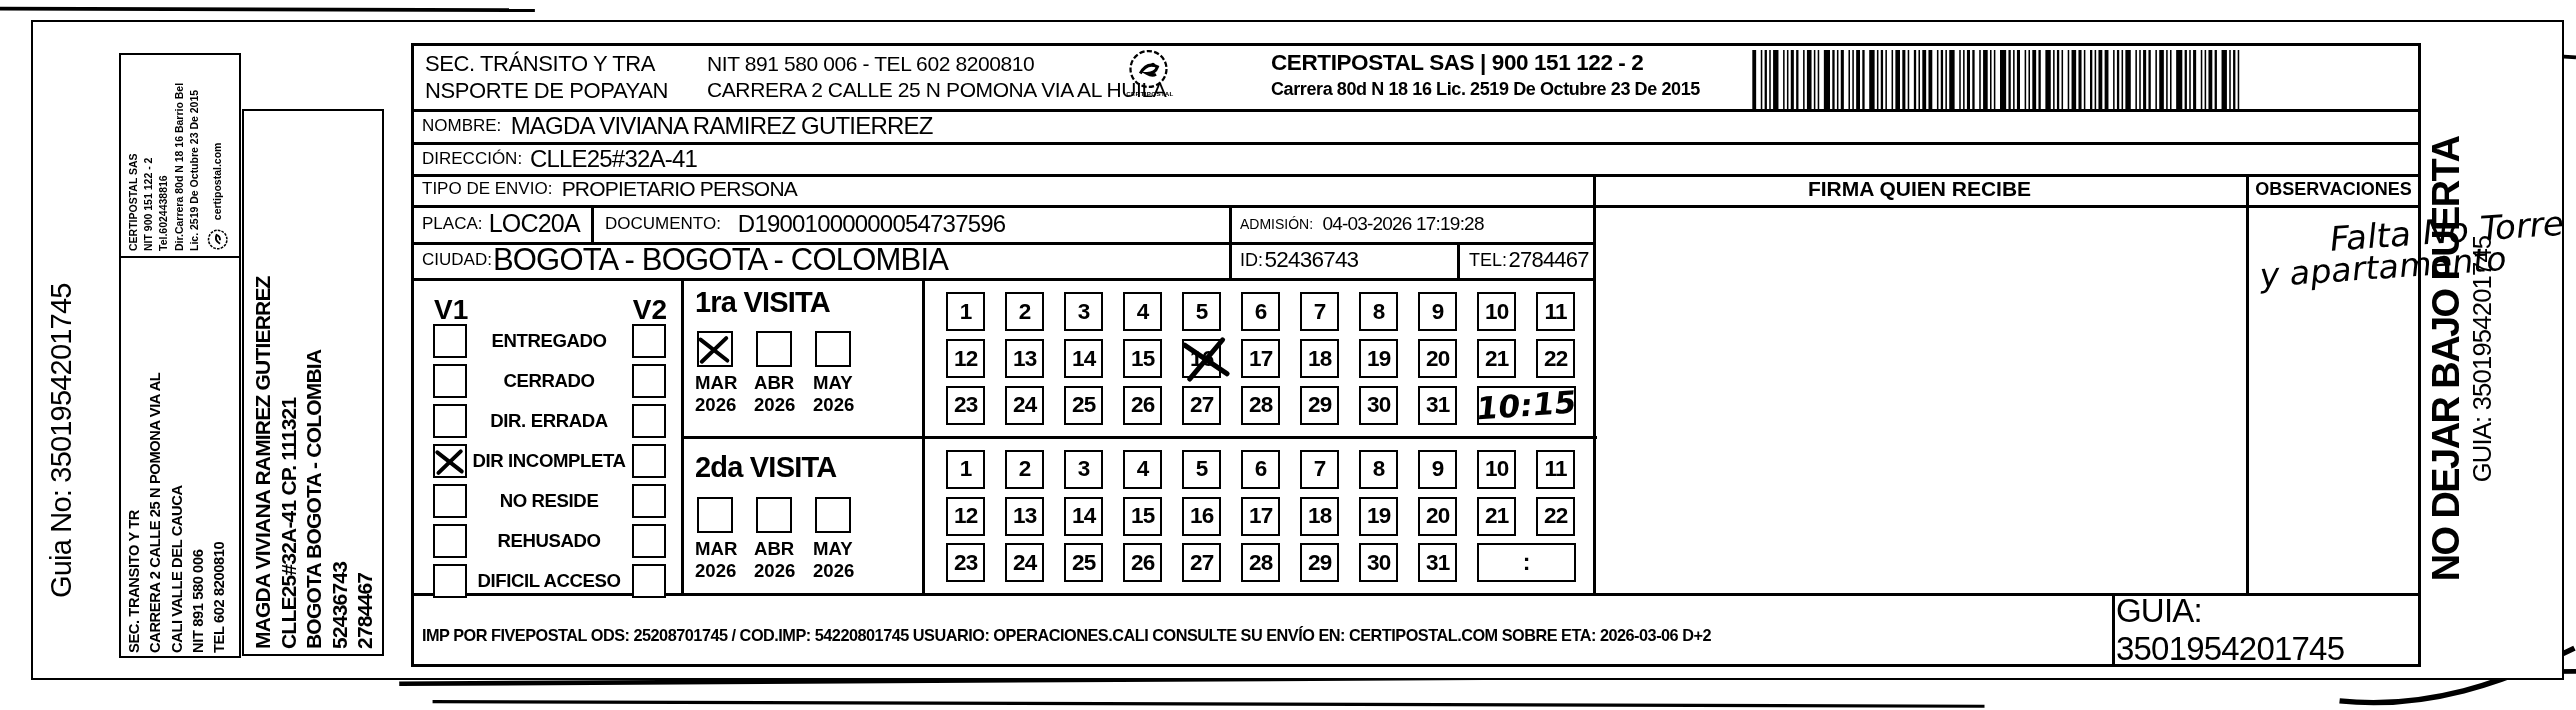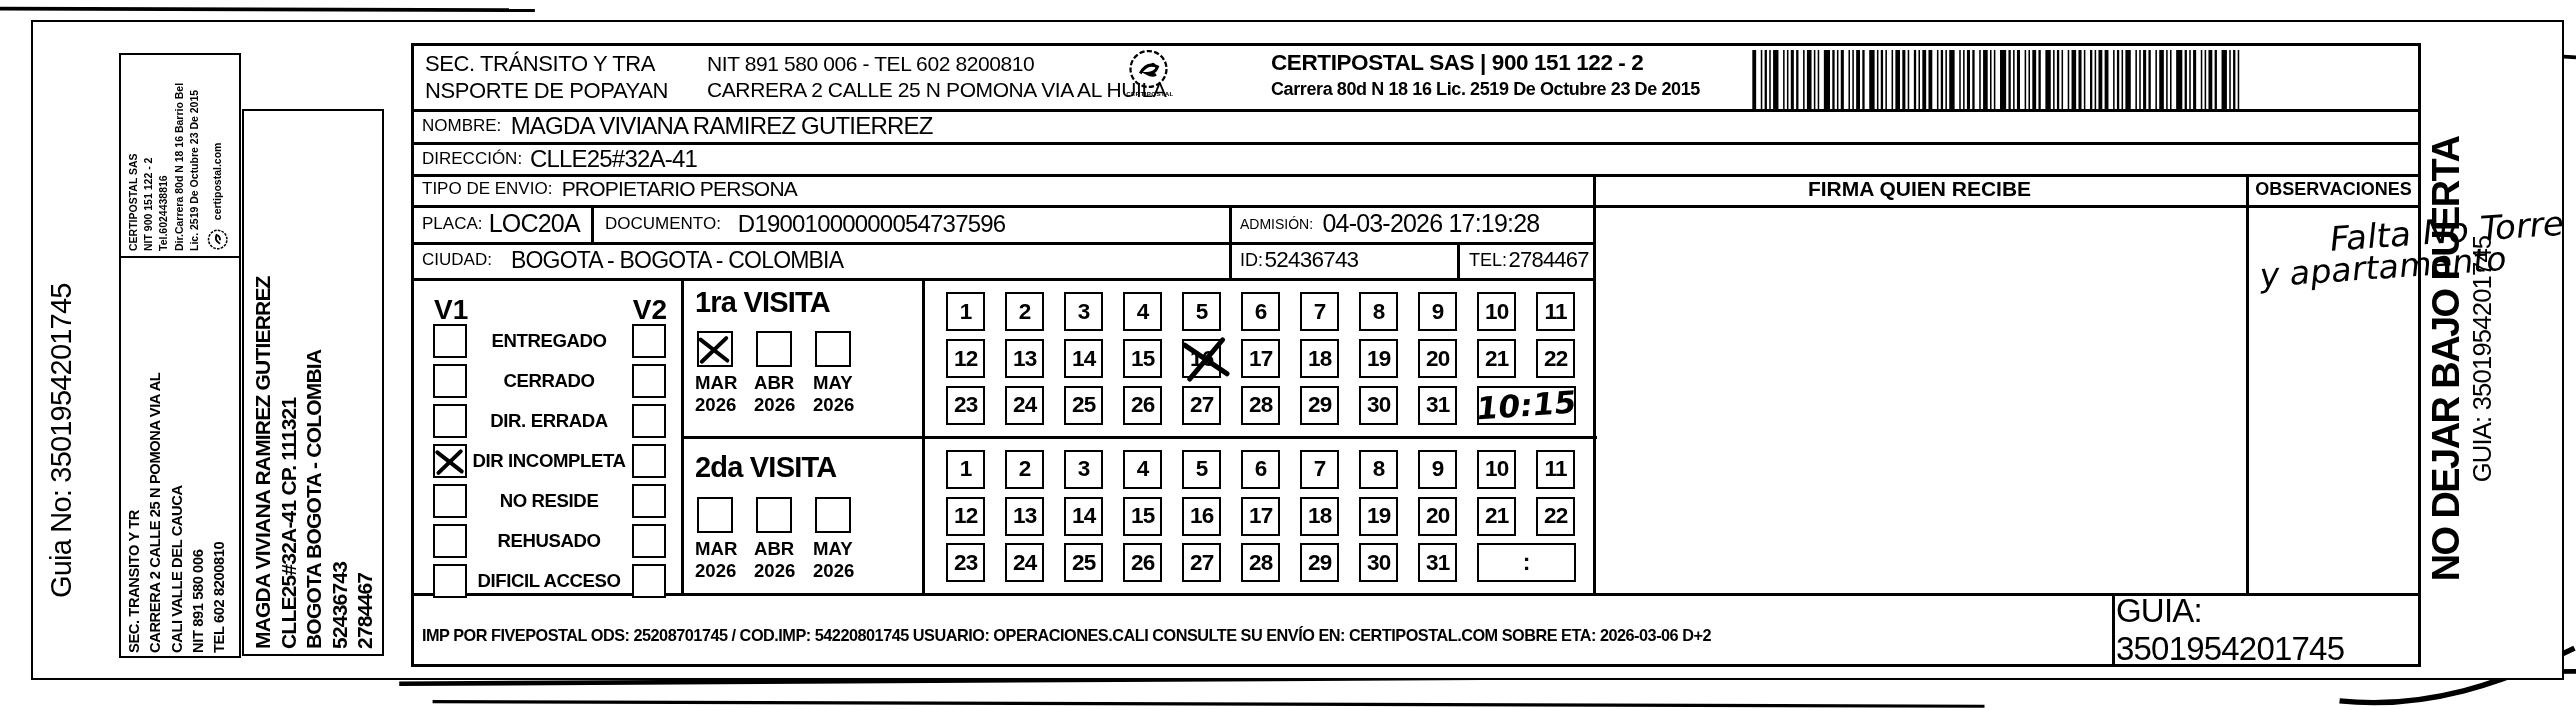--- a/index.html
+++ b/index.html
@@ -256,25 +256,25 @@
   <div class="frow" style="left:422px;top:205px;height:37px">
     <span class="flabel" style="font-size:17px">PLACA:</span>
     <span class="cond" style="font-size:25px;margin-left:6.2px">LOC20A</span>
   </div>
   <div class="frow" style="left:605px;top:205px;height:37px">
     <span class="flabel" style="font-size:17px">DOCUMENTO:</span>
     <span class="cond" style="font-size:24px;margin-left:17px">D19001000000054737596</span>
   </div>
   <div class="frow" style="left:1240px;top:205px;height:37px">
     <span class="flabel" style="font-size:14px">ADMISIÓN:</span>
-    <span class="cond" style="font-size:25px;margin-left:9.3px">04-03-2026 17:19:28</span>
+    <span class="cond" style="font-size:19px;margin-left:9.3px">04-03-2026 17:19:28</span>
   </div>
   <div class="frow" style="left:422px;top:242px;height:36px">
     <span class="flabel" style="font-size:17px">CIUDAD:</span>
-    <span class="cond" style="font-size:23px;margin-left:19px">BOGOTA - BOGOTA - COLOMBIA</span>
+    <span class="cond" style="font-size:31px;margin-left:1px">BOGOTA - BOGOTA - COLOMBIA</span>
   </div>
   <div class="frow" style="left:1240px;top:242px;height:36px">
     <span class="flabel" style="font-size:18px">ID:</span>
     <span class="cond" style="font-size:22.5px;margin-left:1.6px">52436743</span>
   </div>
   <div class="frow" style="left:1469px;top:242px;height:36px">
     <span class="flabel" style="font-size:18px">TEL:</span>
     <span class="cond" style="font-size:22px;margin-left:1.6px">2784467</span>
   </div>
 

